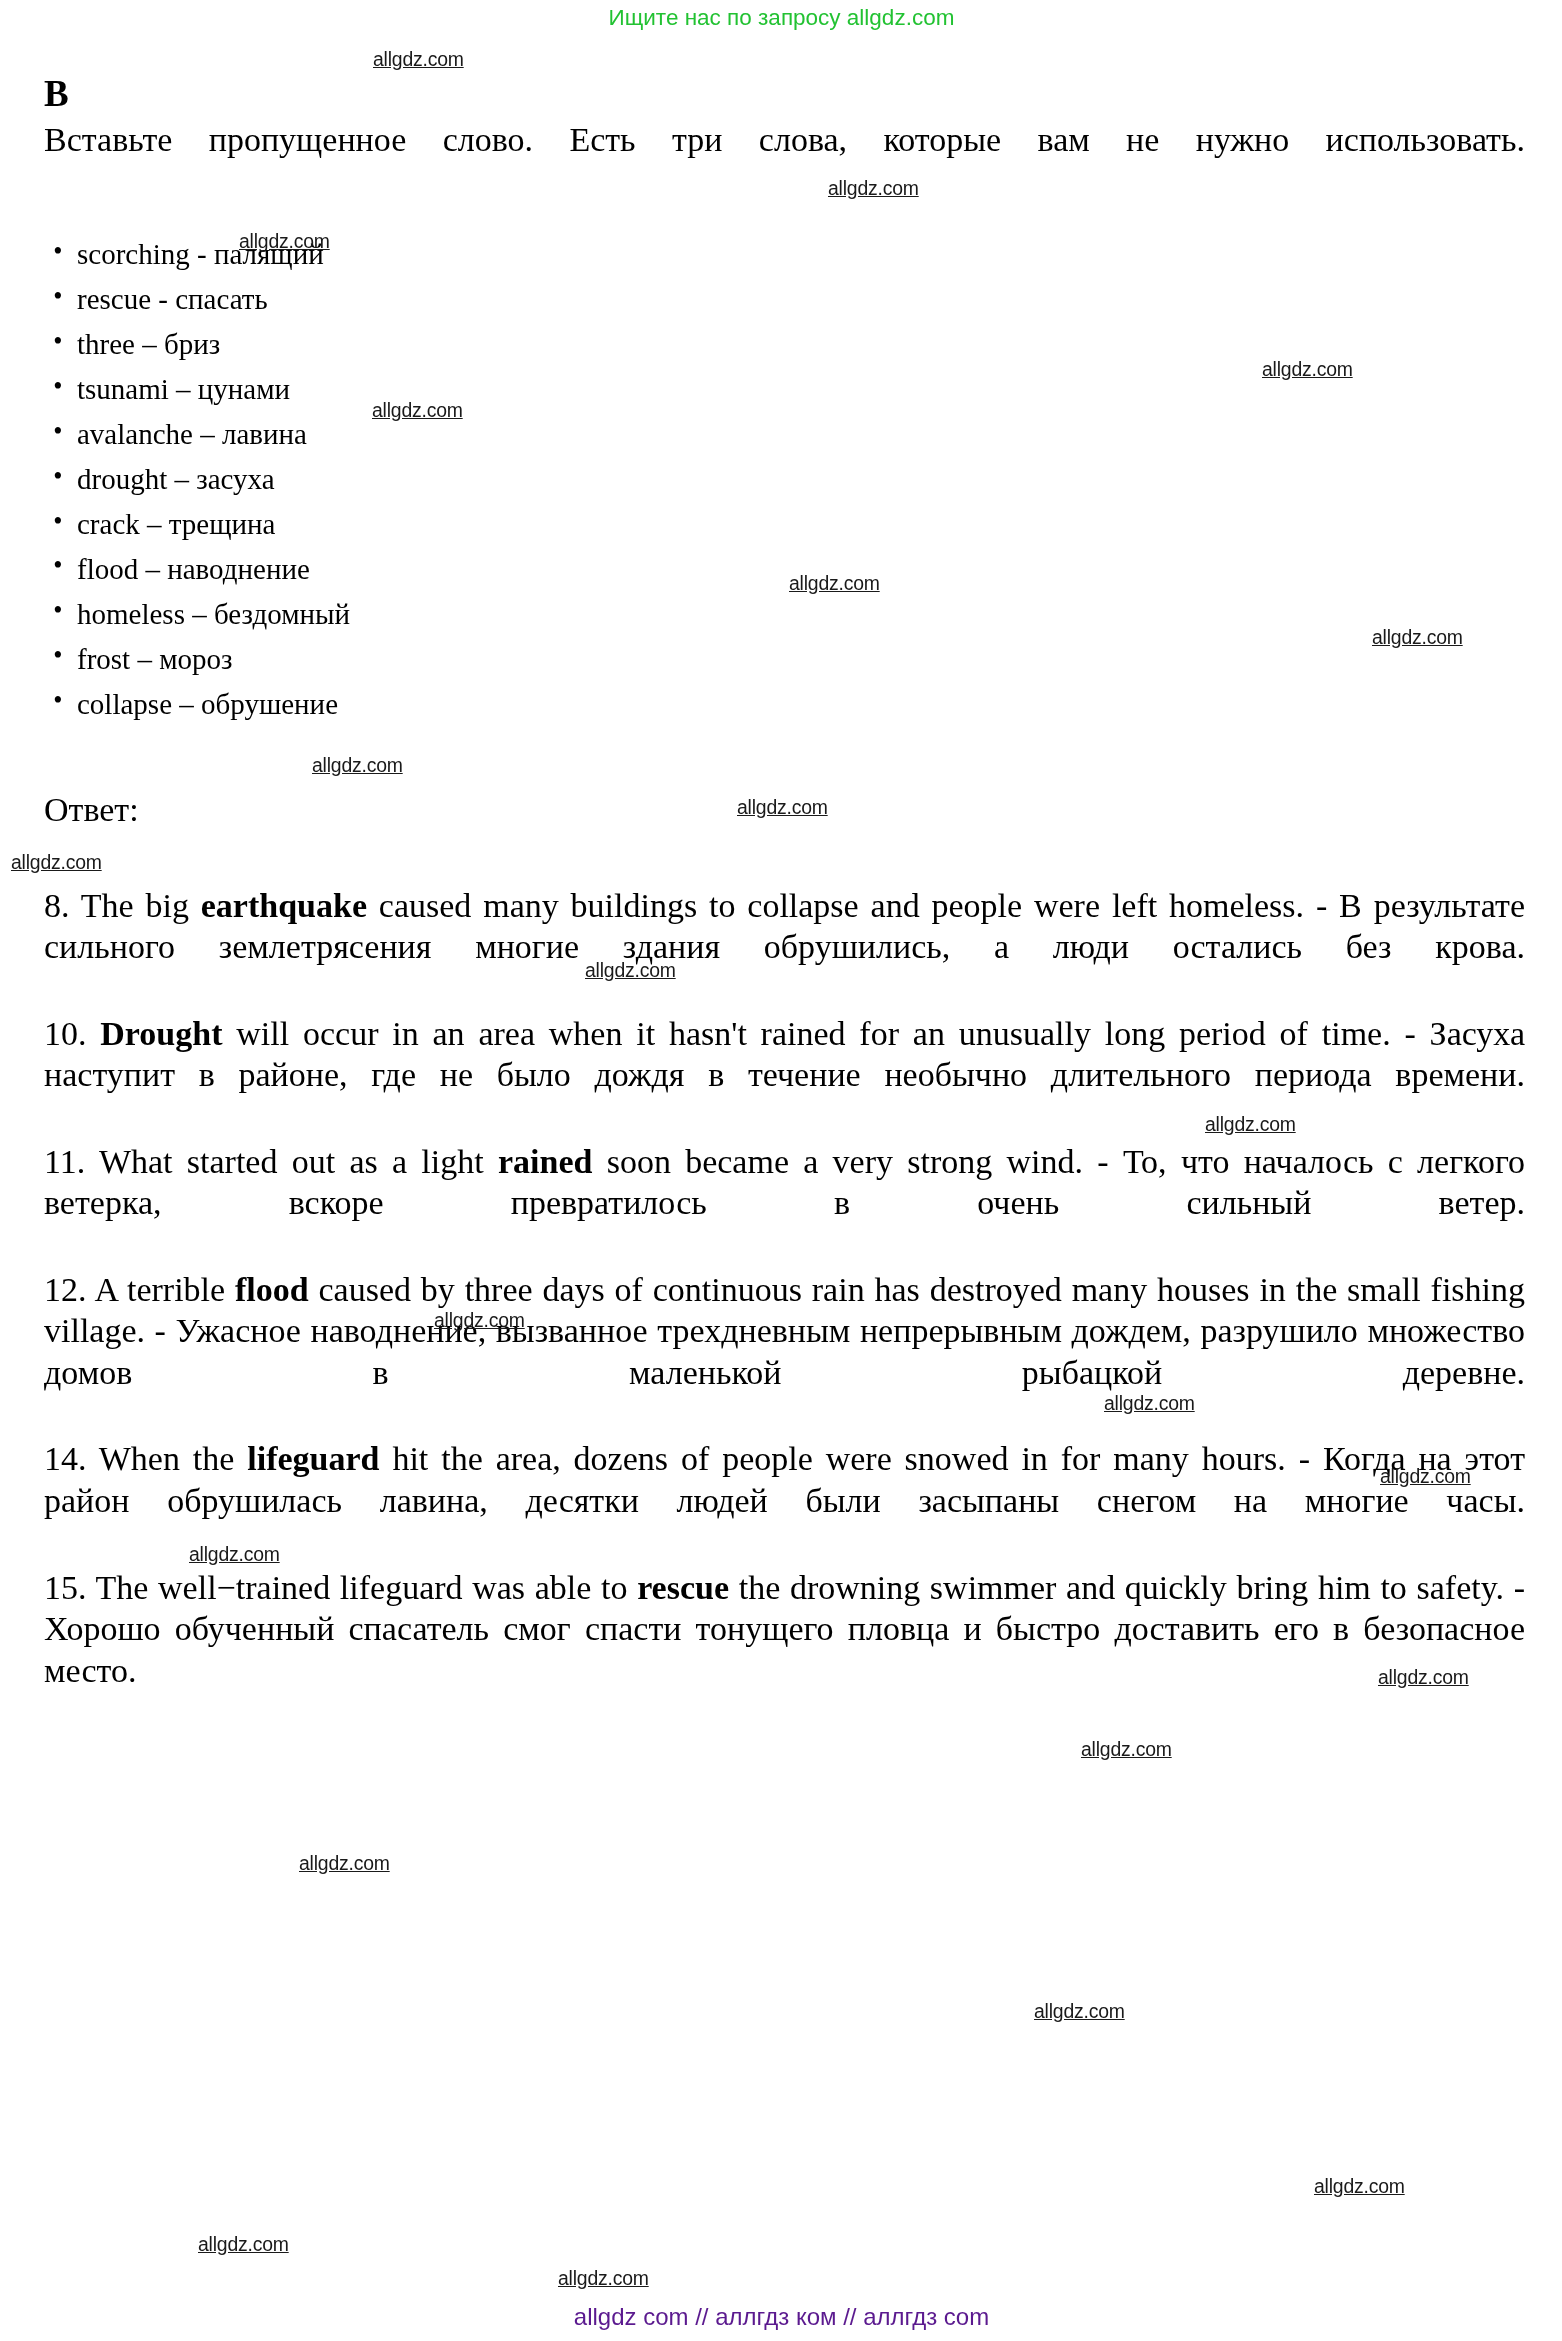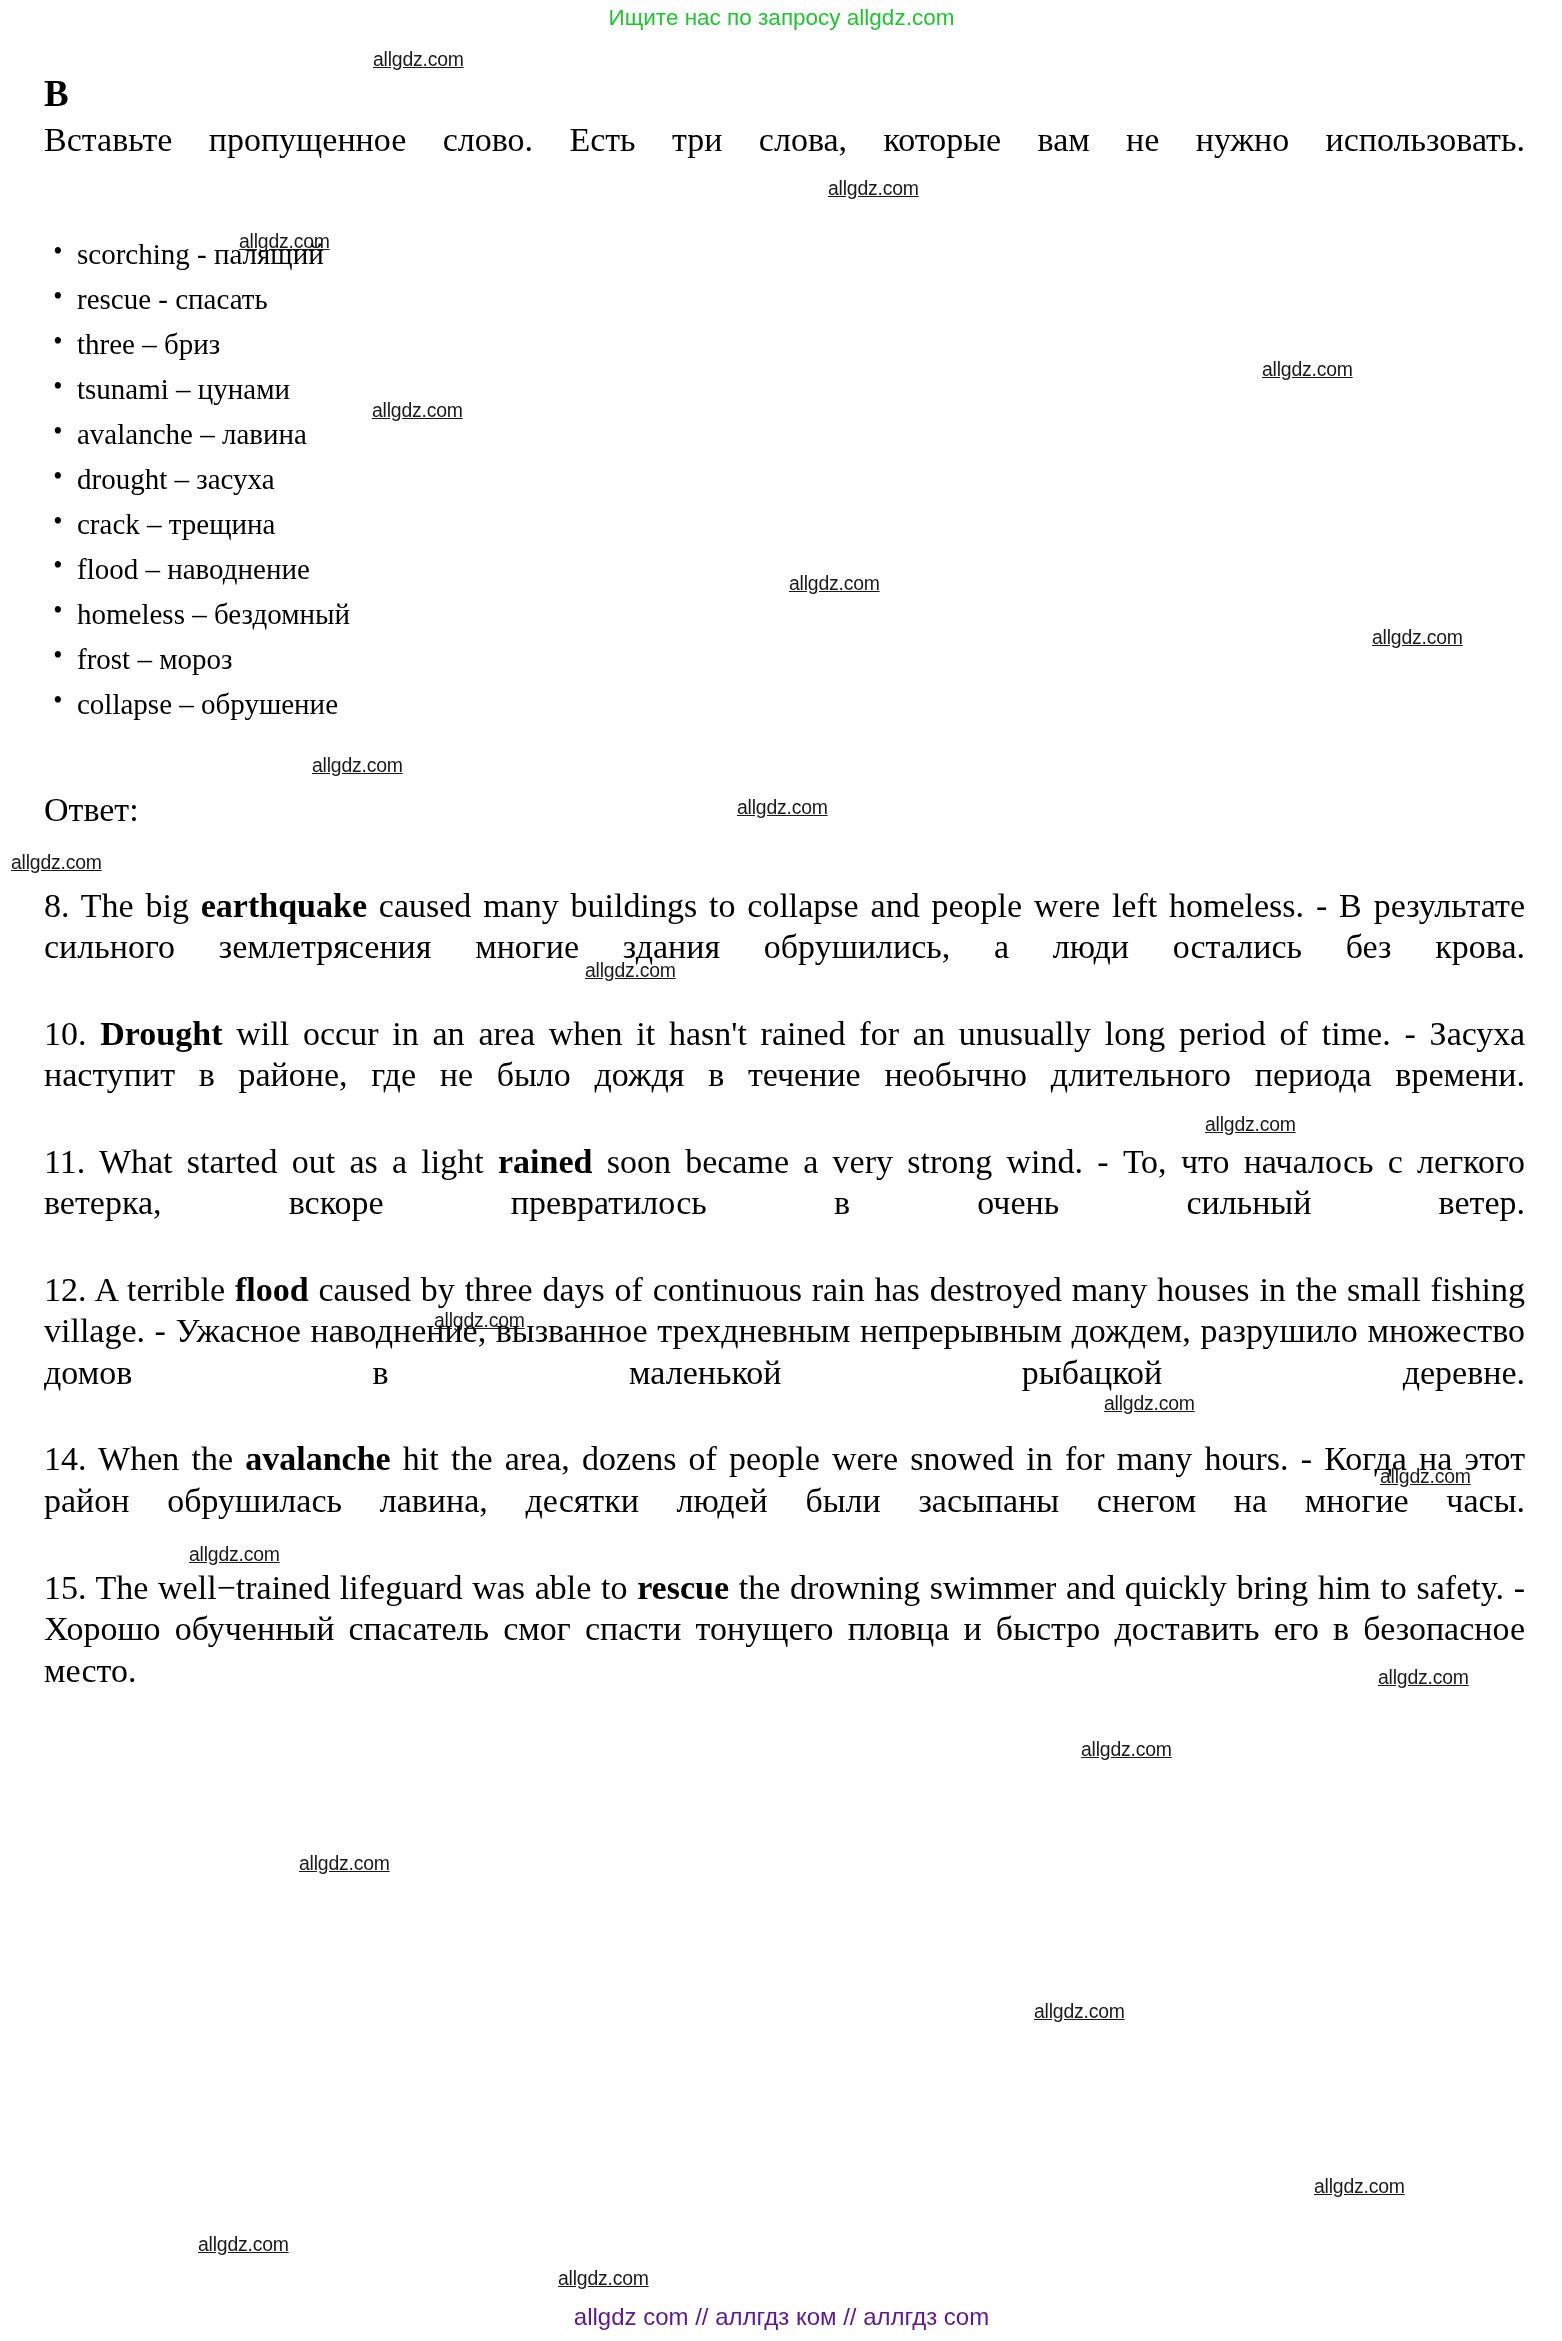--- a/index.html
+++ b/index.html
@@ -179,20 +179,20 @@
       <li>collapse – обрушение</li>
     </ul>
 
   <div class="answer-label">Ответ:</div>
 
   <div class="answers" id="answers-list">
       <p class="answer-item"><span>8.</span><span> The big </span><b>earthquake</b><span> caused many buildings to collapse and people were left homeless.</span><span> - </span><span>В результате сильного землетрясения многие здания обрушились, а люди остались без крова.</span></p>
       <p class="answer-item"><span>10.</span><span> </span><b>Drought</b><span> will occur in an area when it hasn't rained for an unusually long period of time.</span><span> - </span><span>Засуха наступит в районе, где не было дождя в течение необычно длительного периода времени.</span></p>
       <p class="answer-item"><span>11.</span><span> What started out as a light </span><b>rained</b><span> soon became a very strong wind.</span><span> - </span><span>То, что началось с легкого ветерка, вскоре превратилось в очень сильный ветер.</span></p>
       <p class="answer-item"><span>12.</span><span> A terrible </span><b>flood</b><span> caused by three days of continuous rain has destroyed many houses in the small fishing village.</span><span> - </span><span>Ужасное наводнение, вызванное трехдневным непрерывным дождем, разрушило множество домов в маленькой рыбацкой деревне.</span></p>
-      <p class="answer-item"><span>14.</span><span> When the </span><b>avalanche</b><span> hit the area, dozens of people were snowed in for many hours.</span><span> - </span><span>Когда на этот район обрушилась лавина, десятки людей были засыпаны снегом на многие часы.</span></p>
+      <p class="answer-item"><span>14.</span><span> When the </span><b>lifeguard</b><span> hit the area, dozens of people were snowed in for many hours.</span><span> - </span><span>Когда на этот район обрушилась лавина, десятки людей были засыпаны снегом на многие часы.</span></p>
       <p class="answer-item"><span>15.</span><span> The well−trained lifeguard was able to </span><b>rescue</b><span> the drowning swimmer and quickly bring him to safety.</span><span> - </span><span>Хорошо обученный спасатель смог спасти тонущего пловца и быстро доставить его в безопасное место.</span></p>
     </div>
 
 </div>
 
 <div class="footer-banner">allgdz com  //  аллгдз ком  //  аллгдз com</div>
 
 
 </body></html>

